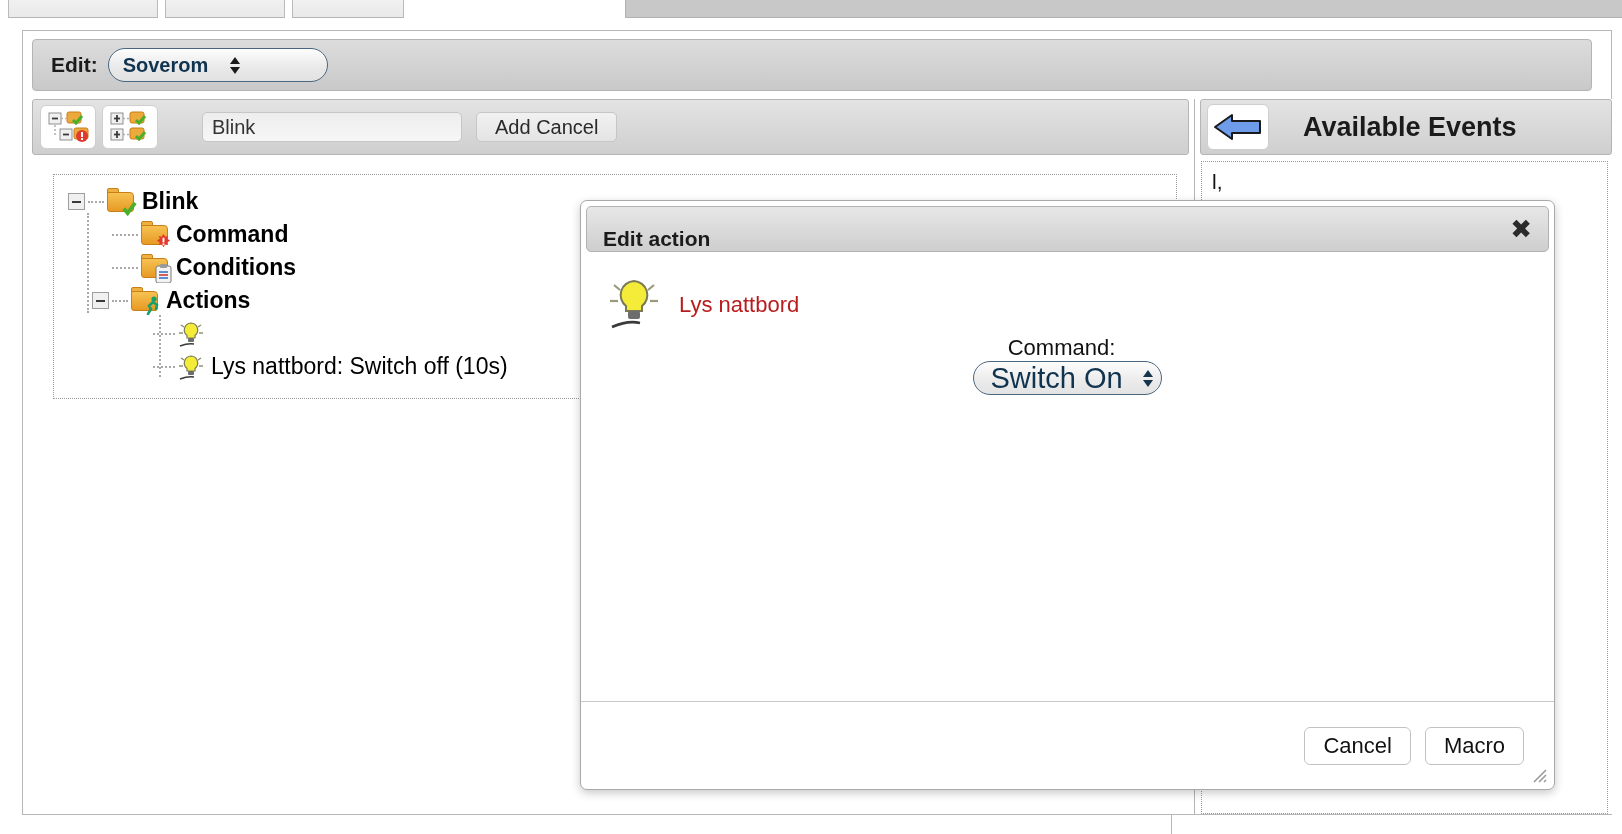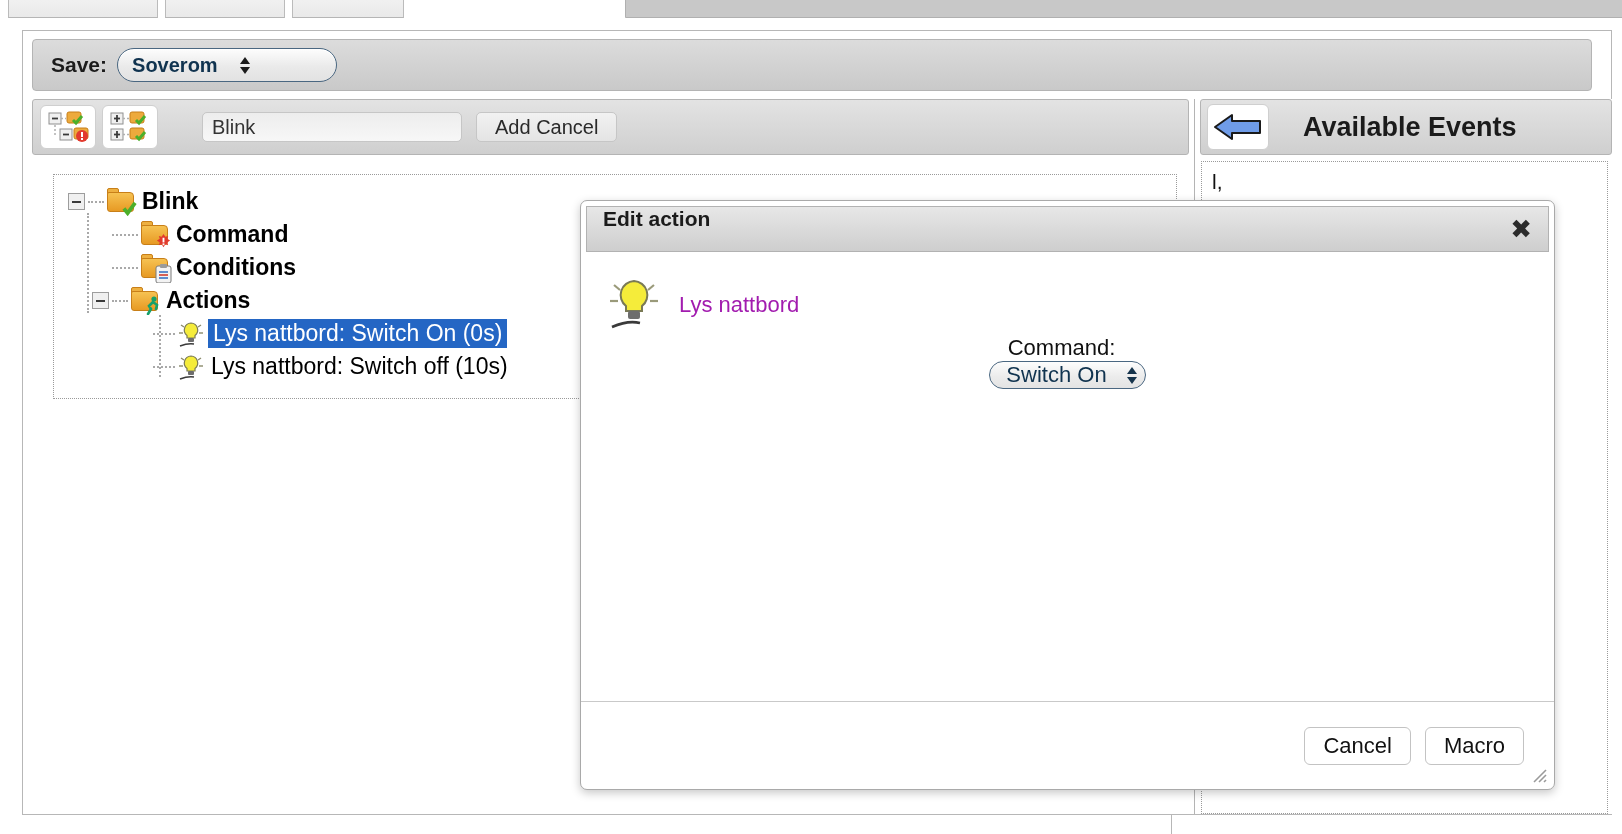--- a/index.html
+++ b/index.html
@@ -133,35 +133,35 @@
   
   .dialog {
     position: absolute; left: 580px; top: 200px; width: 975px; height: 590px;
     background: #fff; border: 1px solid #a9a9a9; border-radius: 7px;
     box-shadow: 0 3px 10px rgba(0,0,0,.22);
     z-index: 40;
   }
   .dlghead {
     position: relative; height: 46px; margin: 5px 5px 0 5px;
     background: linear-gradient(to bottom,#e7e7e7,#cecece);
-    border: 1px solid #b2b2b2; border-radius: 0;
-    display: flex; align-items: flex-start; padding: 0 16px;
+    border: 1px solid #b2b2b2; border-radius: 5px;
+    display: flex; align-items: flex-end; padding: 0 16px;
   }
   .dlgtitle { font-size: 21px; font-weight: bold; color: #1b1b1b; }
   .dlgclose { position: absolute; right: 16px; top: 9px; font-size: 26px; color: #2b2b2b; line-height: 26px; }
   .dlgbody { position: absolute; left: 0; right: 0; top: 52px; bottom: 90px; padding: 22px 26px; }
   .devrow { display: flex; align-items: center; height: 60px; }
-  .devname { font-size: 22px; color: #a21caf; margin-left: 16px; }
+  .devname { font-size: 22px; color: #b91c1c; margin-left: 16px; }
   .frow { display: flex; align-items: center; height: 42px; font-size: 22px; color: #111; flex-direction: column; }
   .frow .lbl { margin-right: 12px; }
   .cmdsel {
     display: inline-flex; align-items: center; height: 34px; padding: 0 8px 0 16px;
     background: linear-gradient(to bottom,#fdfdfd,#ececec 55%,#e3e3e3);
     border: 1px solid #4a6781; border-radius: 17px;
-    color: #10334f; font-size: 22px;
+    color: #10334f; font-size: 29px;
   }
   .cmdsel .stepper { margin-left: 20px; }
   .cmdsel .stepper i.up { border-bottom-color: #16344c; }
   .cmdsel .stepper i.dn { border-top-color: #16344c; }
   .numinput {
     width: 95px; height: 33px; border: 1px solid #9b9b9b; background: #fff;
     font-size: 22px; color: #111; padding: 0 6px; line-height: 31px;
   }
   .dlgfoot {
     position: absolute; left: 0; right: 0; bottom: 0; height: 88px;
@@ -187,21 +187,21 @@
   <div class="tabstrip">
     <div class="tabstub t1"></div>
     <div class="tabstub t2"></div>
     <div class="tabstub t3"></div>
   </div>
   <div class="toppanel"></div>
 
   <div class="outerframe">
 
     <div class="zonebar">
-      <span class="zonelabel">Save:</span>
+      <span class="zonelabel">Edit:</span>
       <span class="macselect" style="width:220px">
         <span class="sv">Soverom</span>
         <span class="stepper">
             <i class="up"></i>
             <i class="dn"></i>
           </span>
       </span>
     </div>
 
     <div class="toolbar">
@@ -338,21 +338,20 @@
                 <line x1="3" y1="5" x2="6" y2="7"></line>
                 <line x1="23" y1="5" x2="20" y2="7"></line>
                 <line x1="1" y1="13" x2="5" y2="13"></line>
                 <line x1="25" y1="13" x2="21" y2="13"></line>
               </g>
             <path d="M13 3 a7 7 0 0 1 4 12.5 l0 2.5 l-8 0 l0 -2.5 A7 7 0 0 1 13 3 Z" fill="#f5ec3a" stroke="#7a7a55" stroke-width="1.2"></path>
             <rect x="10" y="18" width="6" height="4" rx="1" fill="#6d6d6d"></rect>
             <path d="M2 26 q8 -3 14 -2" fill="none" stroke="#3a3a3a" stroke-width="1.6"></path>
           </svg>
         </span>
-        <span class="tlabel leaf sel">Lys nattbord: Switch On (0s)</span>
       </div>
 
       <div class="tnode">
         <span class="tspacer" style="width:82px"></span>
         <span class="dash" style="width:22px"></span>
         <span class="bulb">
           <svg width="26" height="28" viewBox="0 0 26 28">
             <g stroke="#8a8a6a" stroke-width="1.4">
                 <line x1="3" y1="5" x2="6" y2="7"></line>
                 <line x1="23" y1="5" x2="20" y2="7"></line>

